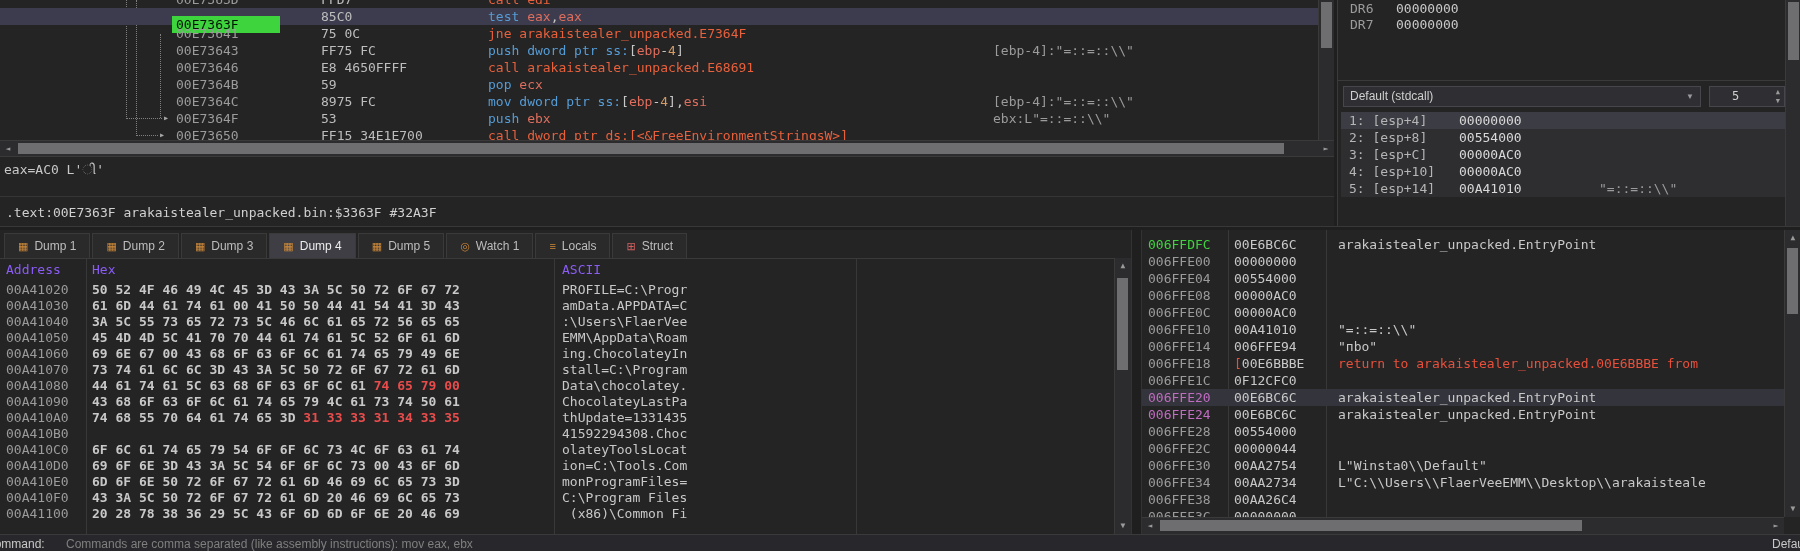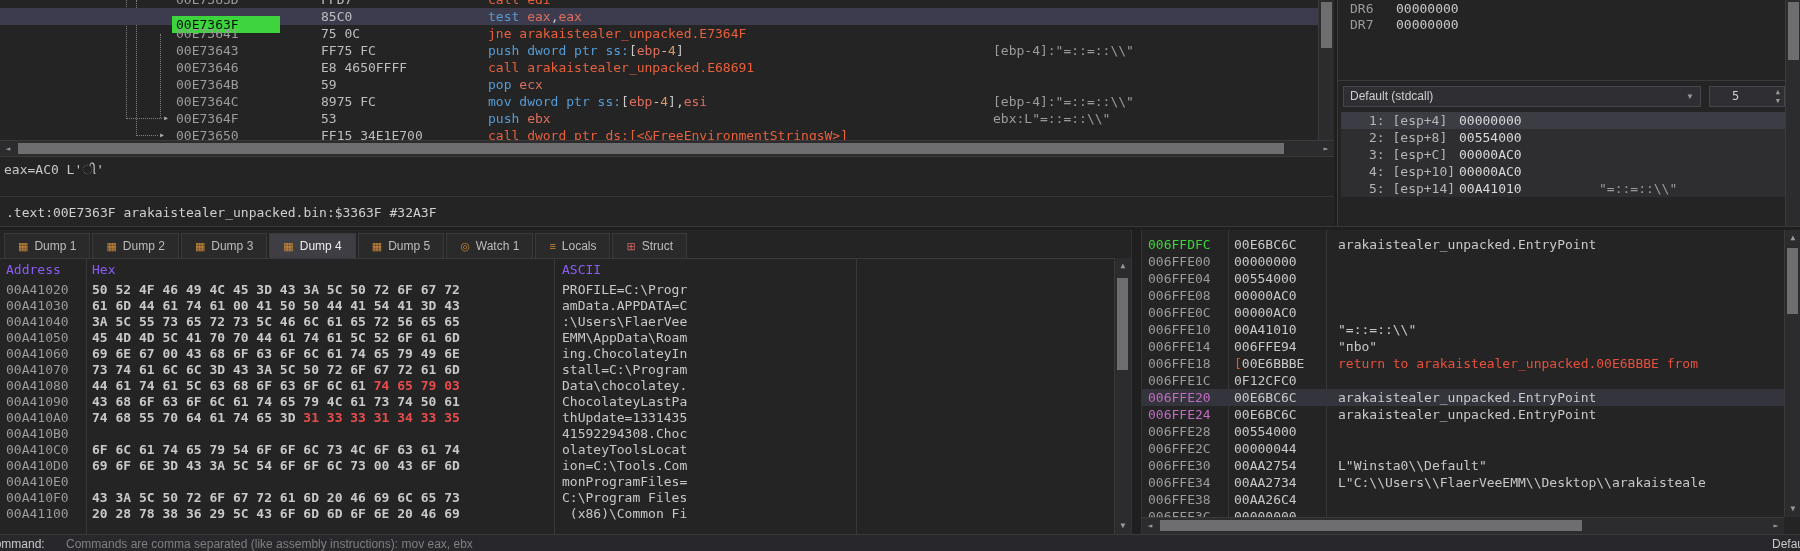--- a/index.html
+++ b/index.html
@@ -45,21 +45,21 @@
          font-family:"Liberation Sans",sans-serif;font-size:12px;line-height:19px;color:#cfcfcf;padding:0 6px;box-sizing:border-box;}
   .combo-arrow{position:absolute;right:6px;top:0;font-size:8px;color:#9a9a9a;line-height:19px;}
   .spinner{position:absolute;left:371px;top:86px;width:76px;height:21px;background:#2f2f33;border:1px solid #46464c;
            box-sizing:border-box;font-size:12px;color:#cfcfcf;}
   .spin-val{position:absolute;left:22px;top:0;line-height:19px;}
   .spin-up{position:absolute;right:4px;top:1px;font-size:7px;color:#9a9a9a;line-height:8px;}
   .spin-down{position:absolute;right:4px;top:10px;font-size:7px;color:#9a9a9a;line-height:8px;}
   .args-list{position:absolute;left:3px;top:112px;width:444px;}
   .arow{position:relative;height:17px;line-height:17px;background:#2e2e31;white-space:pre;}
   .arow.sel{background:#3c3c44;}
-  .a-loc{position:absolute;left:8px;color:#b5b5b5;margin-left:20px;}
+  .a-loc{position:absolute;left:8px;color:#b5b5b5;}
   .a-val{position:absolute;left:118px;color:#d8d8d8;}
   .a-extra{position:absolute;left:258px;color:#9b9b9b;}
 
   
   .hsplit{position:absolute;left:0;top:226px;width:1800px;height:4px;background:#1f1f1f;border-top:1px solid #383838;}
   .vsplit-top{position:absolute;left:1334px;top:0;width:3px;height:226px;background:#1f1f1f;}
   .vsplit-bottom{position:absolute;left:1131px;top:230px;width:11px;height:304px;background:#1f1f1f;border-left:1px solid #333;border-right:1px solid #333;box-sizing:border-box;}
 
   
   .dumpwrap{position:absolute;left:0;top:230px;width:1131px;height:304px;overflow:hidden;background:#242424;}
@@ -220,27 +220,27 @@
     <div class="colline" style="left:86px;"></div>
     <div class="colline" style="left:554px;"></div>
     <div class="colline" style="left:856px;"></div>
     <div class="dump-rows">
         <div class="hrow"><span class="h-addr">00A41020</span><span class="h-hex"><span>50 52 4F 46 49 4C 45 3D 43 3A 5C 50 72 6F 67 72</span></span><span class="h-ascii">PROFILE=C:\Progr</span></div>
         <div class="hrow"><span class="h-addr">00A41030</span><span class="h-hex"><span>61 6D 44 61 74 61 00 41 50 50 44 41 54 41 3D 43</span></span><span class="h-ascii">amData.APPDATA=C</span></div>
         <div class="hrow"><span class="h-addr">00A41040</span><span class="h-hex"><span>3A 5C 55 73 65 72 73 5C 46 6C 61 65 72 56 65 65</span></span><span class="h-ascii">:\Users\FlaerVee</span></div>
         <div class="hrow"><span class="h-addr">00A41050</span><span class="h-hex"><span>45 4D 4D 5C 41 70 70 44 61 74 61 5C 52 6F 61 6D</span></span><span class="h-ascii">EMM\AppData\Roam</span></div>
         <div class="hrow"><span class="h-addr">00A41060</span><span class="h-hex"><span>69 6E 67 00 43 68 6F 63 6F 6C 61 74 65 79 49 6E</span></span><span class="h-ascii">ing.ChocolateyIn</span></div>
         <div class="hrow"><span class="h-addr">00A41070</span><span class="h-hex"><span>73 74 61 6C 6C 3D 43 3A 5C 50 72 6F 67 72 61 6D</span></span><span class="h-ascii">stall=C:\Program</span></div>
-        <div class="hrow"><span class="h-addr">00A41080</span><span class="h-hex"><span>44 61 74 61 5C 63 68 6F 63 6F 6C 61 </span><span class="redb">74 65 79 03</span></span><span class="h-ascii">Data\chocolatey.</span></div>
+        <div class="hrow"><span class="h-addr">00A41080</span><span class="h-hex"><span>44 61 74 61 5C 63 68 6F 63 6F 6C 61 </span><span class="redb">74 65 79 00</span></span><span class="h-ascii">Data\chocolatey.</span></div>
         <div class="hrow"><span class="h-addr">00A41090</span><span class="h-hex"><span>43 68 6F 63 6F 6C 61 74 65 79 4C 61 73 74 50 61</span></span><span class="h-ascii">ChocolateyLastPa</span></div>
         <div class="hrow"><span class="h-addr">00A410A0</span><span class="h-hex"><span>74 68 55 70 64 61 74 65 3D </span><span class="redb">31 33 33 31 34 33 35</span></span><span class="h-ascii">thUpdate=1331435</span></div>
         <div class="hrow"><span class="h-addr">00A410B0</span><span class="h-ascii">41592294308.Choc</span></div>
         <div class="hrow"><span class="h-addr">00A410C0</span><span class="h-hex"><span>6F 6C 61 74 65 79 54 6F 6F 6C 73 4C 6F 63 61 74</span></span><span class="h-ascii">olateyToolsLocat</span></div>
         <div class="hrow"><span class="h-addr">00A410D0</span><span class="h-hex"><span>69 6F 6E 3D 43 3A 5C 54 6F 6F 6C 73 00 43 6F 6D</span></span><span class="h-ascii">ion=C:\Tools.Com</span></div>
-        <div class="hrow"><span class="h-addr">00A410E0</span><span class="h-ascii">monProgramFiles=</span></div>
+        <div class="hrow"><span class="h-addr">00A410E0</span><span class="h-hex"><span>6D 6F 6E 50 72 6F 67 72 61 6D 46 69 6C 65 73 3D</span></span><span class="h-ascii">monProgramFiles=</span></div>
         <div class="hrow"><span class="h-addr">00A410F0</span><span class="h-hex"><span>43 3A 5C 50 72 6F 67 72 61 6D 20 46 69 6C 65 73</span></span><span class="h-ascii">C:\Program Files</span></div>
         <div class="hrow"><span class="h-addr">00A41100</span><span class="h-hex"><span>20 28 78 38 36 29 5C 43 6F 6D 6D 6F 6E 20 46 69</span></span><span class="h-ascii"> (x86)\Common Fi</span></div>
       </div>
     <div class="sb" style="left:1114px;top:28px;width:16px;height:276px;border-left:1px solid #3a3a3a;">
       <span class="sbarrow" style="left:0;top:0;">▲</span>
       <span class="sbarrow" style="left:0;bottom:0;">▼</span>
       <div class="thumb" style="left:2px;top:20px;width:11px;height:92px;"></div>
     </div>
   </div>
 

